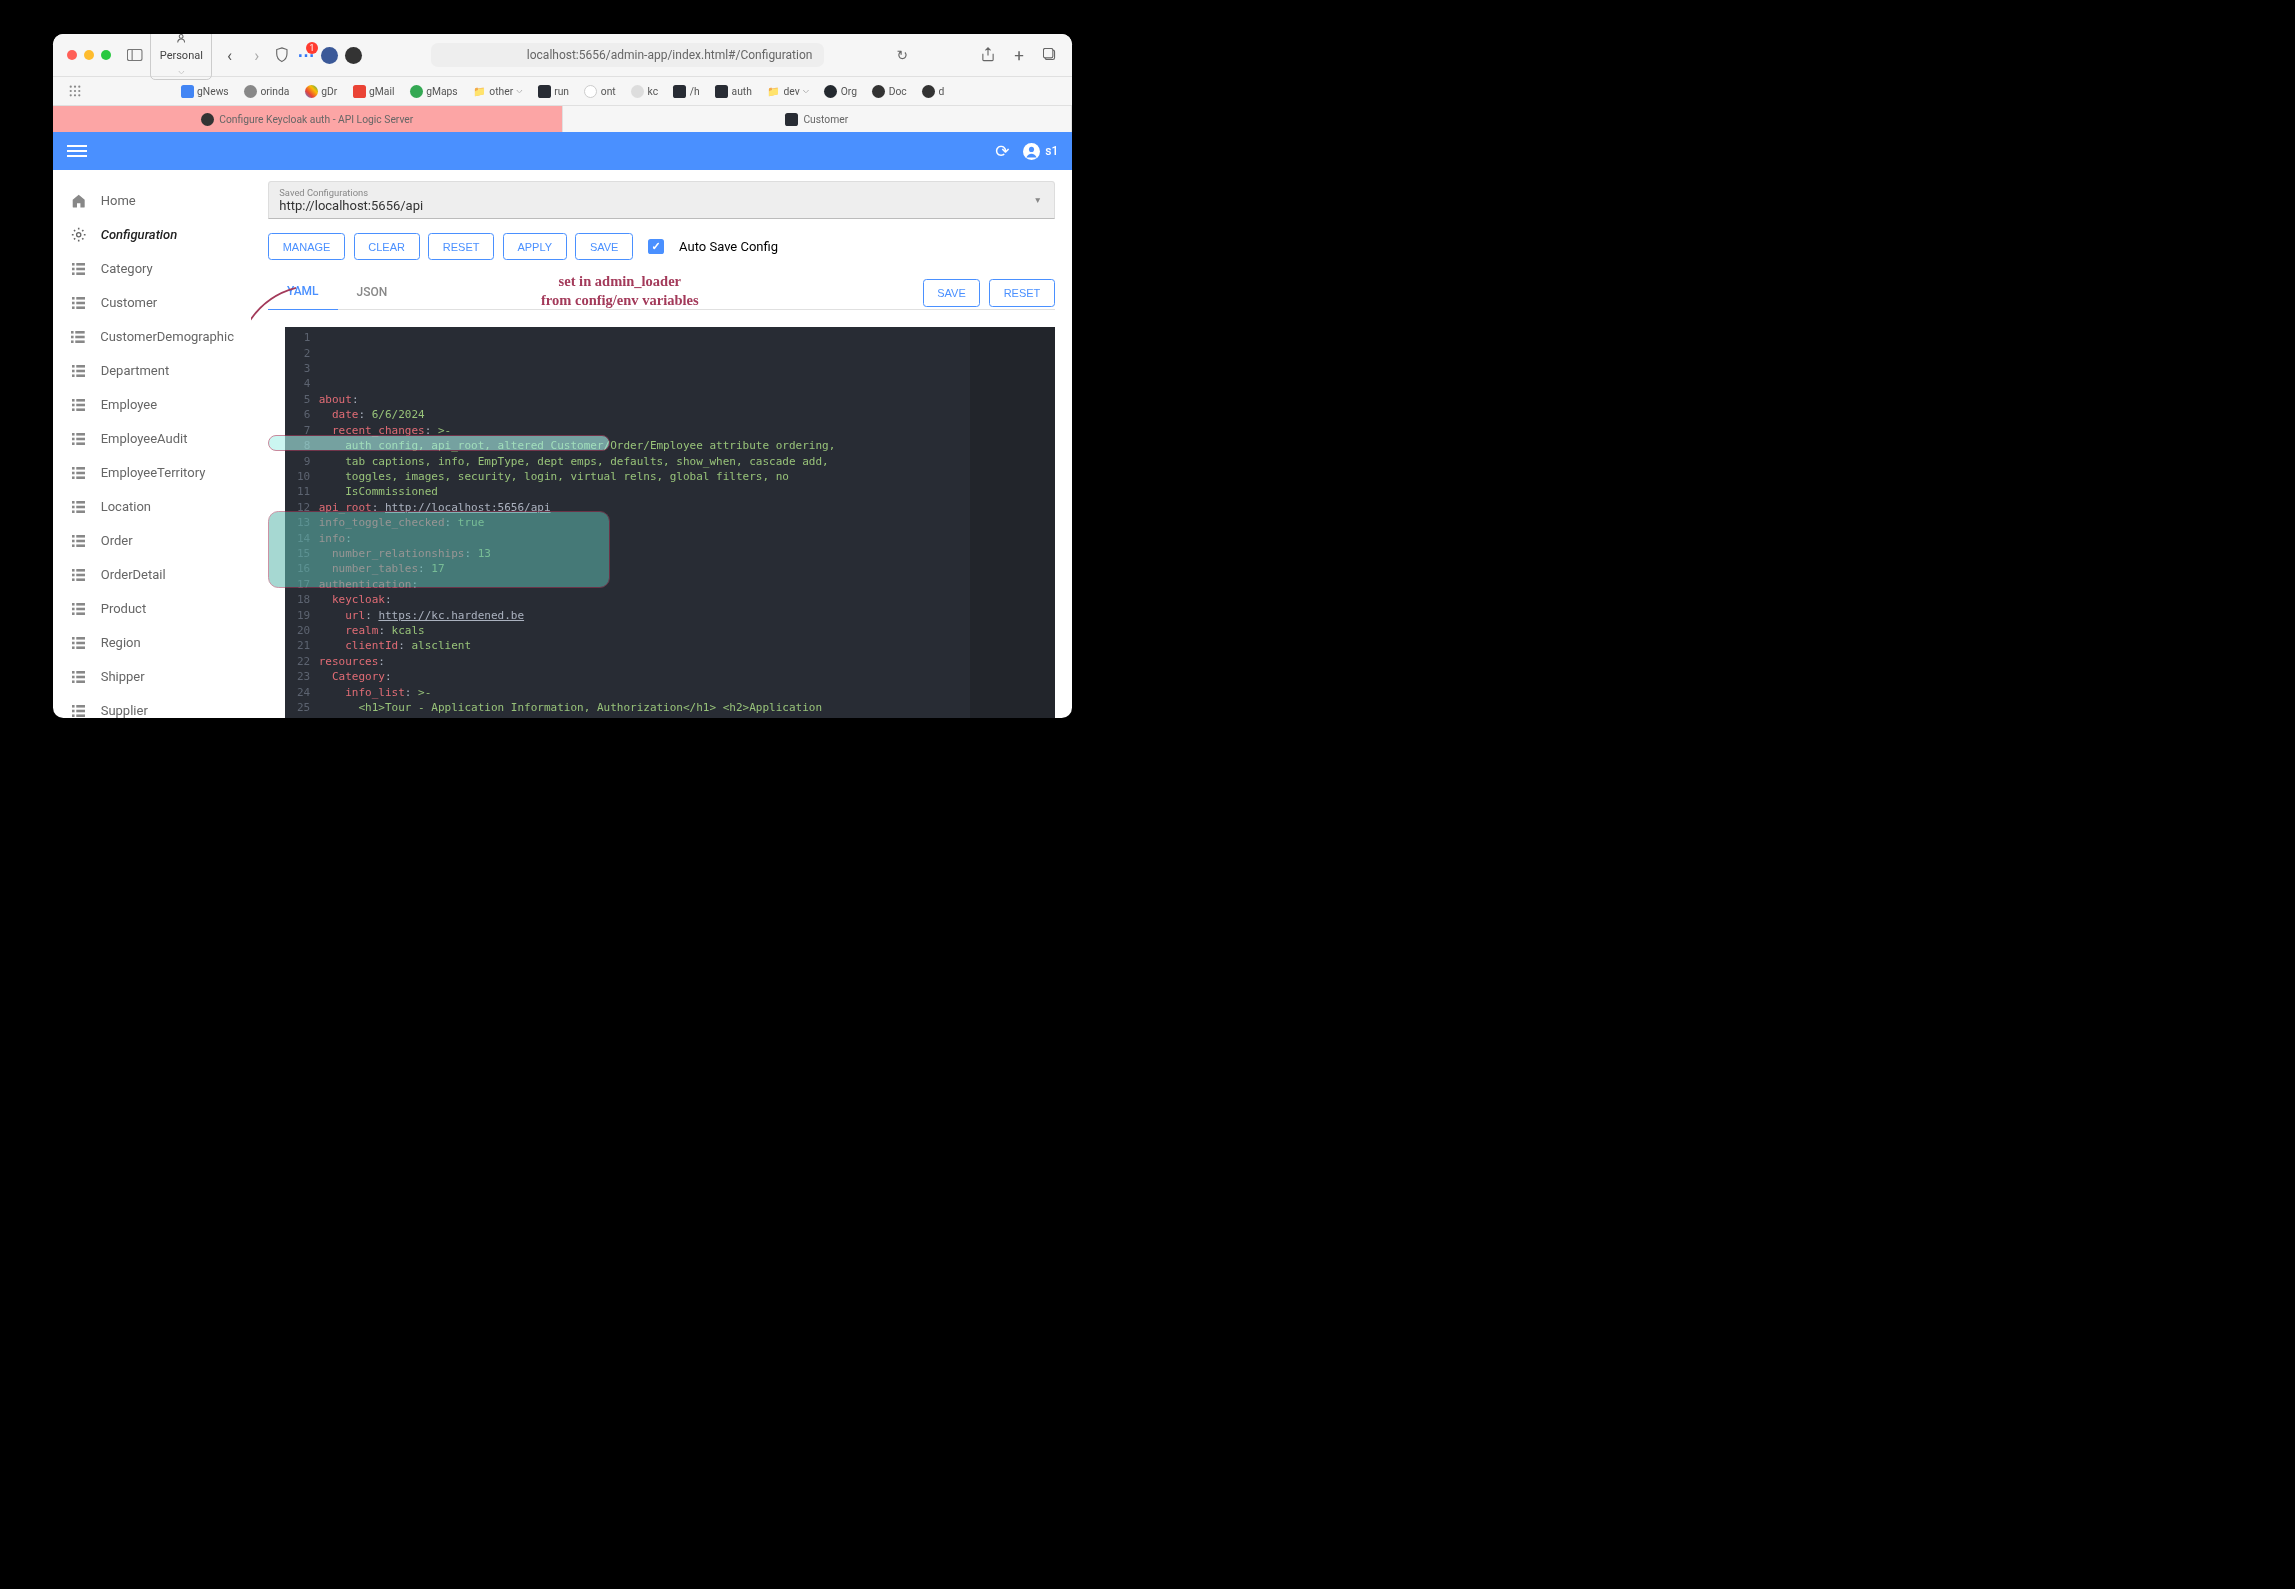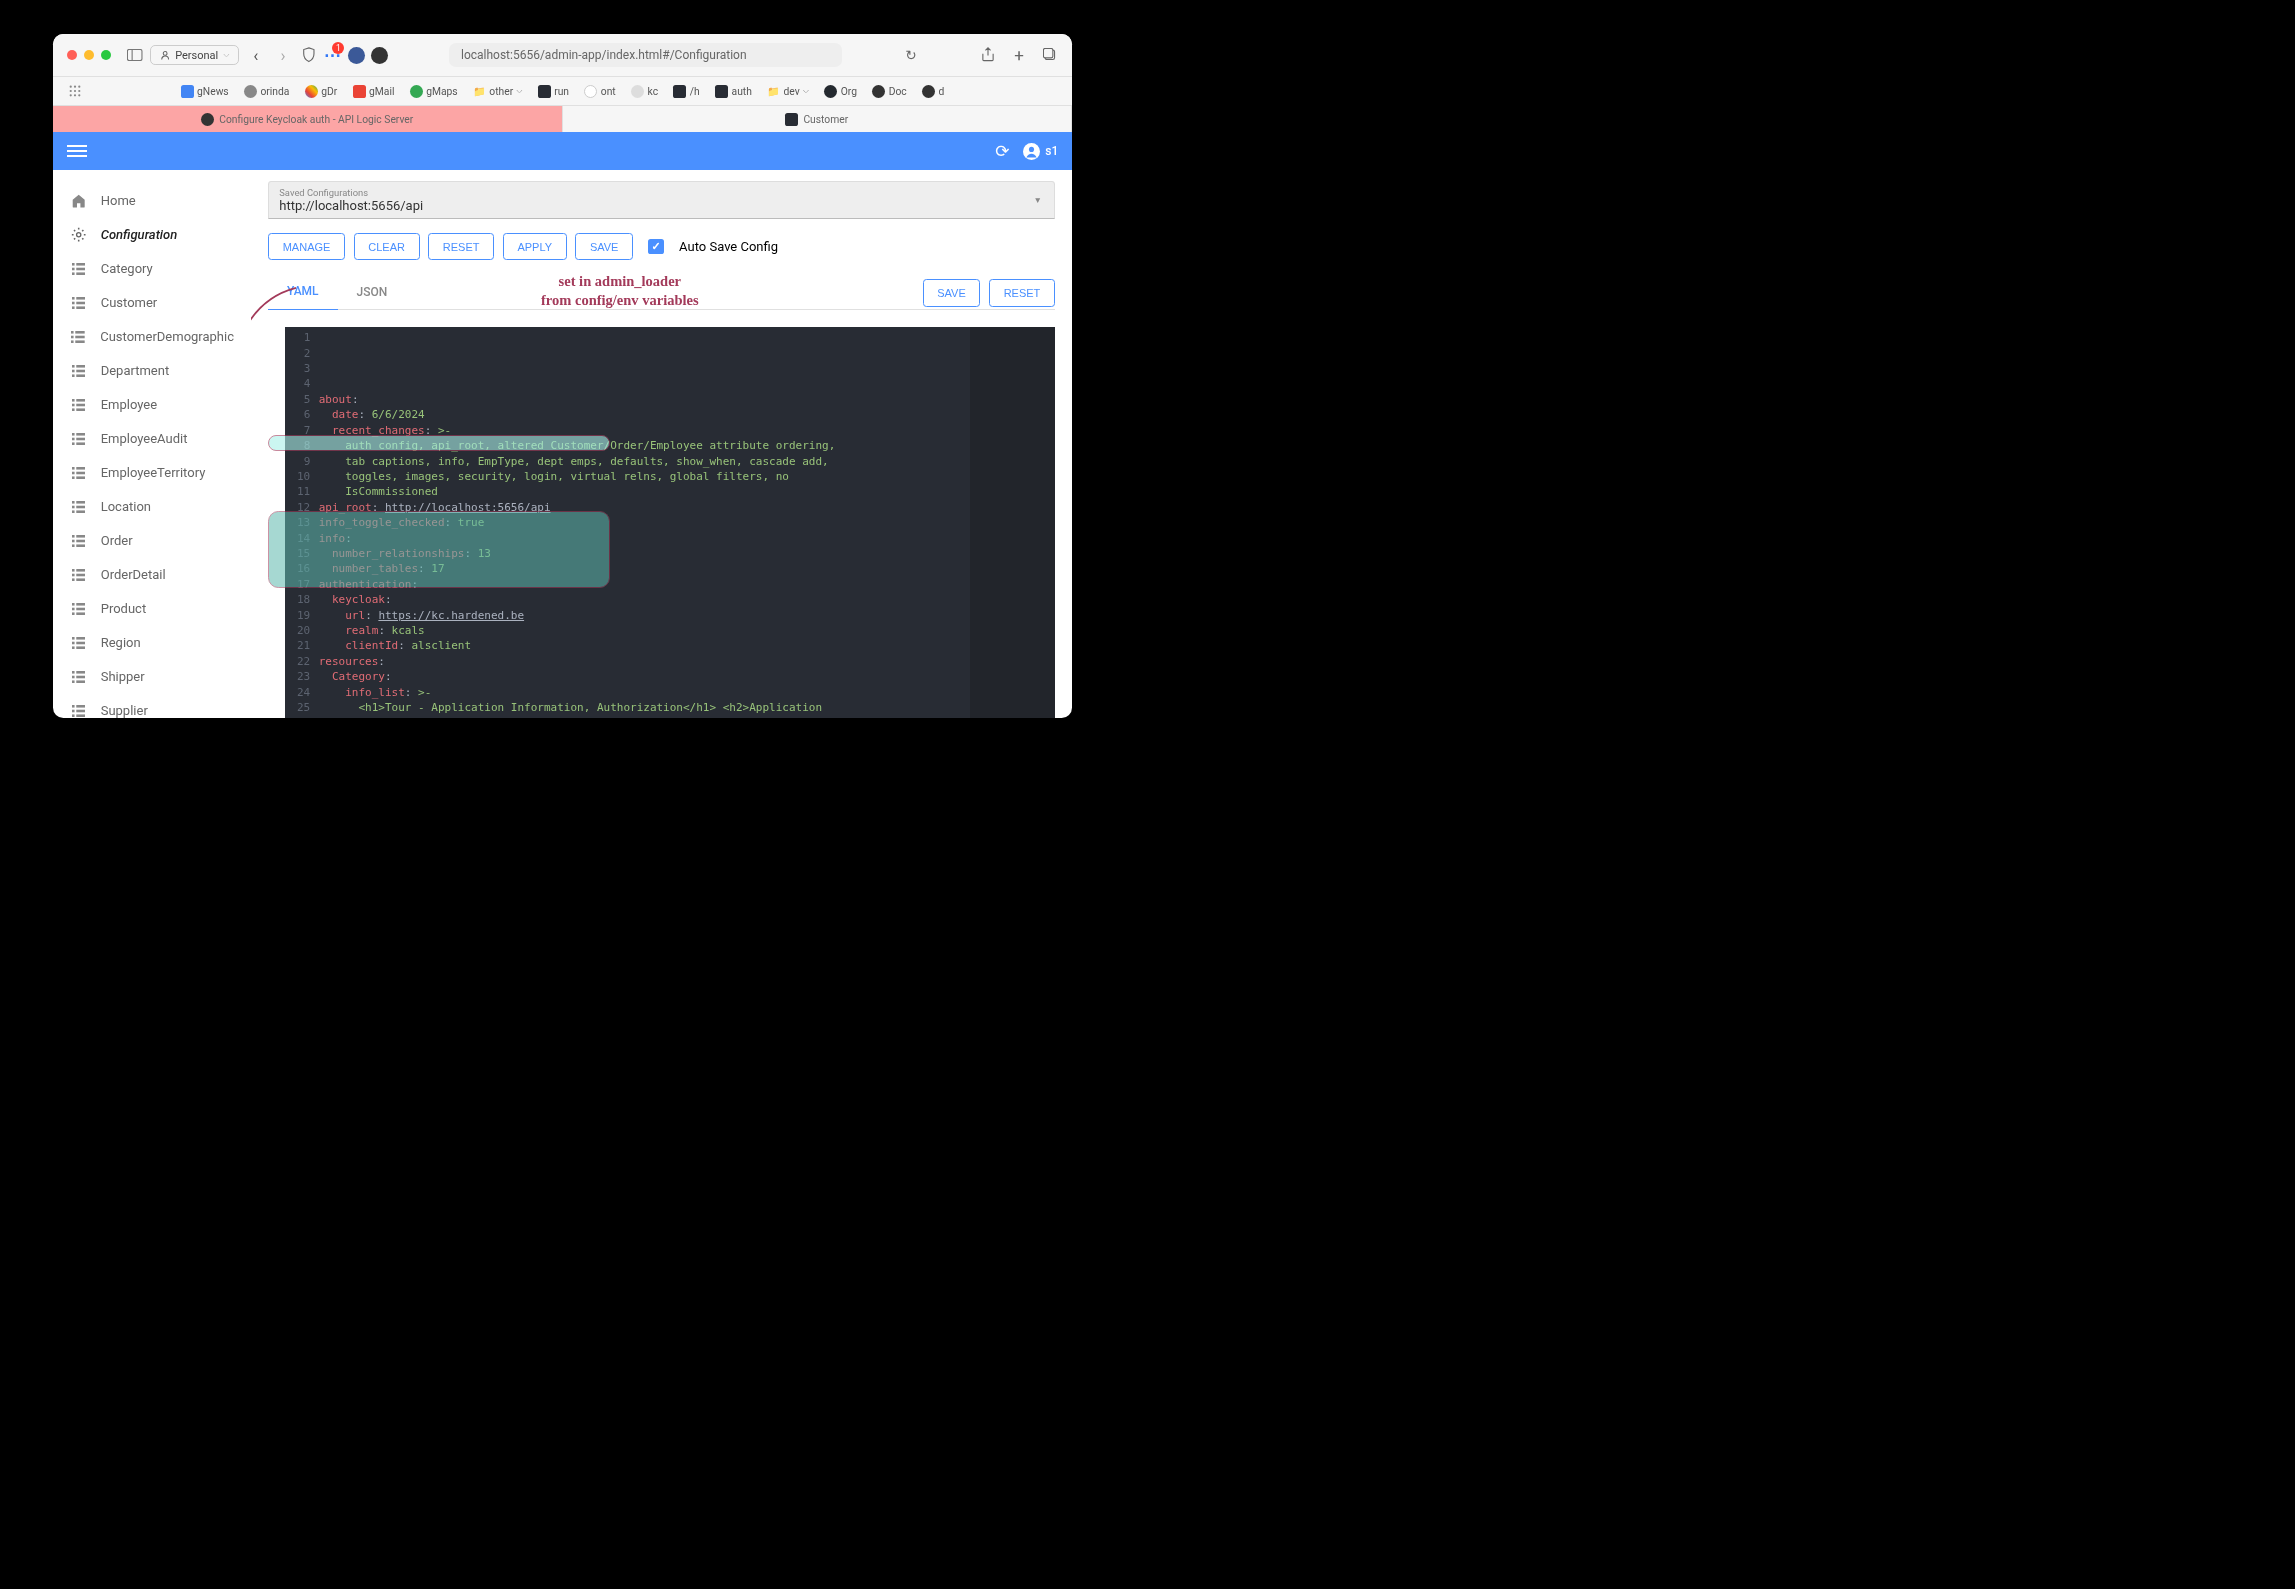--- a/index.html
+++ b/index.html
@@ -5,29 +5,29 @@
 * { margin: 0; padding: 0; box-sizing: border-box; }
 body { font-family: -apple-system, BlinkMacSystemFont, "Segoe UI", Roboto, sans-serif; background: #000; width: 1124px; height: 779px; overflow: hidden; }
 .window { position: absolute; top: 34px; left: 53px; width: 1019px; height: 684px; background: #fff; border-radius: 10.3px; box-shadow: 0 8.5px 34px rgba(0,0,0,0.5); overflow: hidden; }
 .titlebar { height: 43px; background: #f6f6f6; display: flex; align-items: center; padding: 0 13.7px; gap: 6.8px; border-bottom: 0.9px solid #e0e0e0; }
 .traffic { display: flex; gap: 6.8px; margin-right: 8.5px; }
 .traffic span { width: 10.3px; height: 10.3px; border-radius: 50%; display: block; }
 .traffic .r { background: #ff5f57; }
 .traffic .y { background: #febc2e; }
 .traffic .g { background: #28c840; }
 .tb-icon { width: 17px; height: 17px; color: #666; display: flex; align-items: center; justify-content: center; font-size: 13.7px; }
-.profile-pill { border: 0.9px solid #ccc; border-radius: 5.1px; padding: 2.6px 8.5px; font-size: 11px; display: flex; align-items: center; gap: 5.1px; color: #444; }
+.profile-pill { border: 0.9px solid #ccc; border-radius: 5.1px; padding: 2.6px 8.5px; font-size: 11px; display: flex; align-items: center; gap: 5.1px; color: #444; flex-direction: column; }
 .nav-arrow { width: 20.5px; height: 20.5px; display: flex; align-items: center; justify-content: center; color: #aaa; font-size: 17px; }
 .nav-arrow.enabled { color: #555; }
 .badge-wrap { position: relative; }
 .badge-dot { position: absolute; top: -3.4px; right: -3.4px; background: #ff3b30; color: #fff; border-radius: 50%; width: 12px; height: 12px; font-size: 8.5px; display: flex; align-items: center; justify-content: center; }
 .ext-icon { width: 17px; height: 17px; border-radius: 50%; }
 .ext-icon.blue { background: #3b5998; }
 .ext-icon.dark { background: #333; }
-.url-bar { flex: 1; background: #eee; border-radius: 6.8px; padding: 5.1px 12px; font-size: 12px; color: #666; text-align: left; max-width: 393px; margin: 0 auto; }
+.url-bar { flex: 1; background: #eee; border-radius: 6.8px; padding: 5.1px 12px; font-size: 12px; color: #666; text-align: right; max-width: 393px; margin: 0 auto; }
 .tb-right { margin-left: auto; display: flex; gap: 13.7px; align-items: center; }
 .bookmark-bar { height: 29px; background: #f6f6f6; display: flex; align-items: center; padding: 0 13.7px; gap: 15.4px; font-size: 10.3px; color: #555; border-bottom: 0.9px solid #e0e0e0; justify-content: center; }
 .bm { display: flex; align-items: center; gap: 3.4px; white-space: nowrap; }
 .bm-icon { width: 13px; height: 13px; border-radius: 2.6px; display: inline-block; }
 .tab-strip { height: 26px; background: #f6f6f6; display: flex; }
 .tab { flex: 1; display: flex; align-items: center; justify-content: center; gap: 5.1px; font-size: 10.3px; color: #666; border-right: 0.9px solid #e0e0e0; }
 .tab.active { background: #fca5a5; }
 .app-bar { height: 38px; background: #4a90ff; display: flex; align-items: center; padding: 0 13.7px; color: #fff; }
 .hamburger { width: 20.5px; height: 20.5px; display: flex; flex-direction: column; justify-content: center; gap: 3.4px; cursor: pointer; }
 .hamburger span { height: 1.7px; background: #fff; display: block; }

